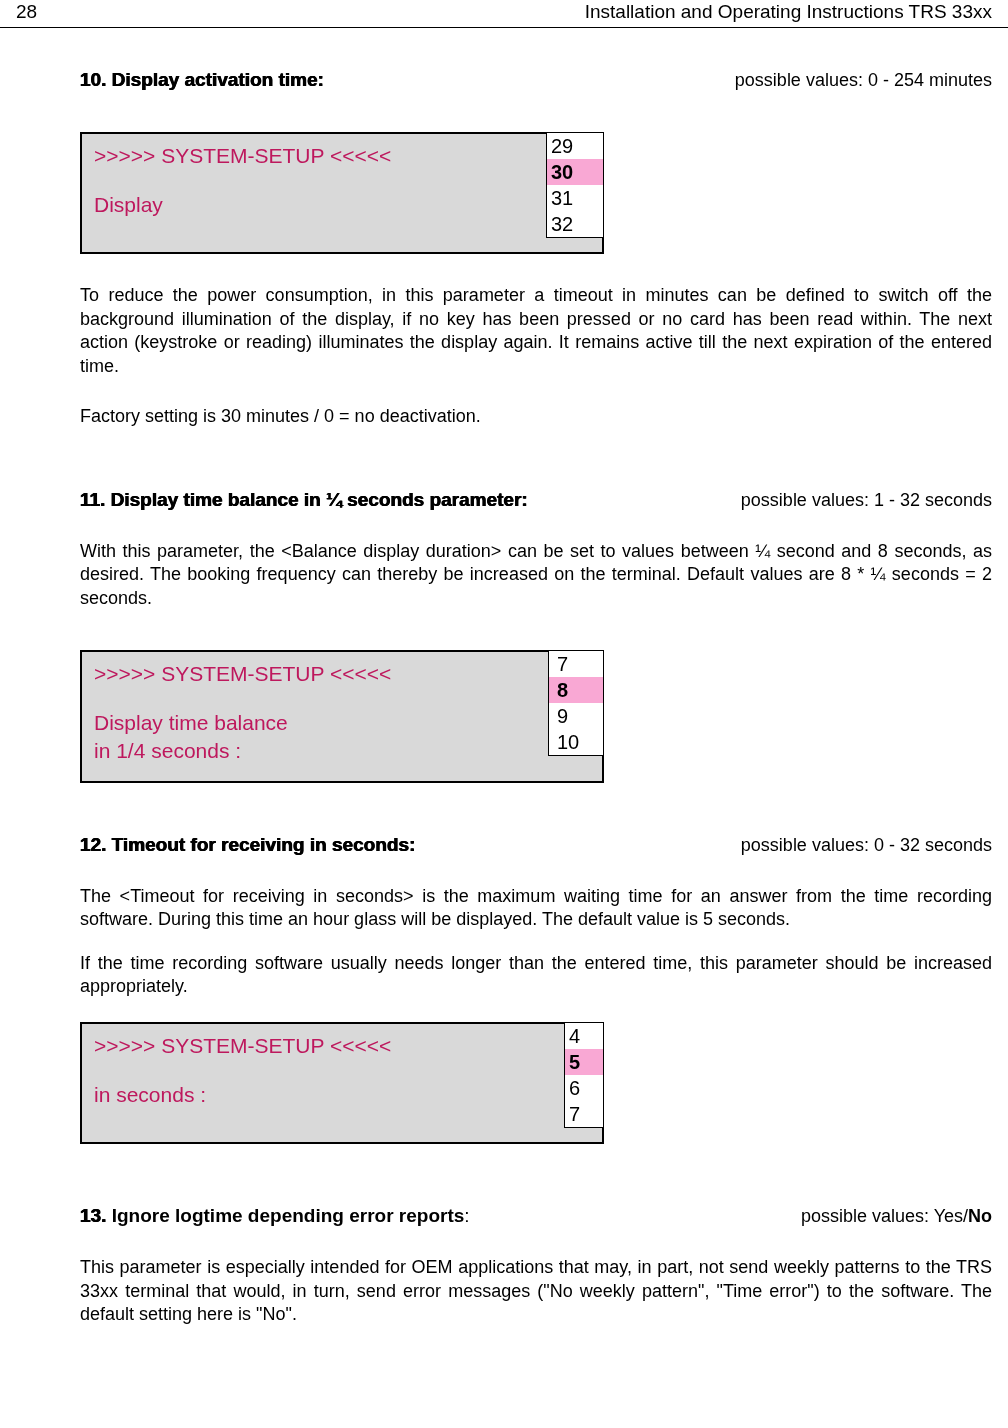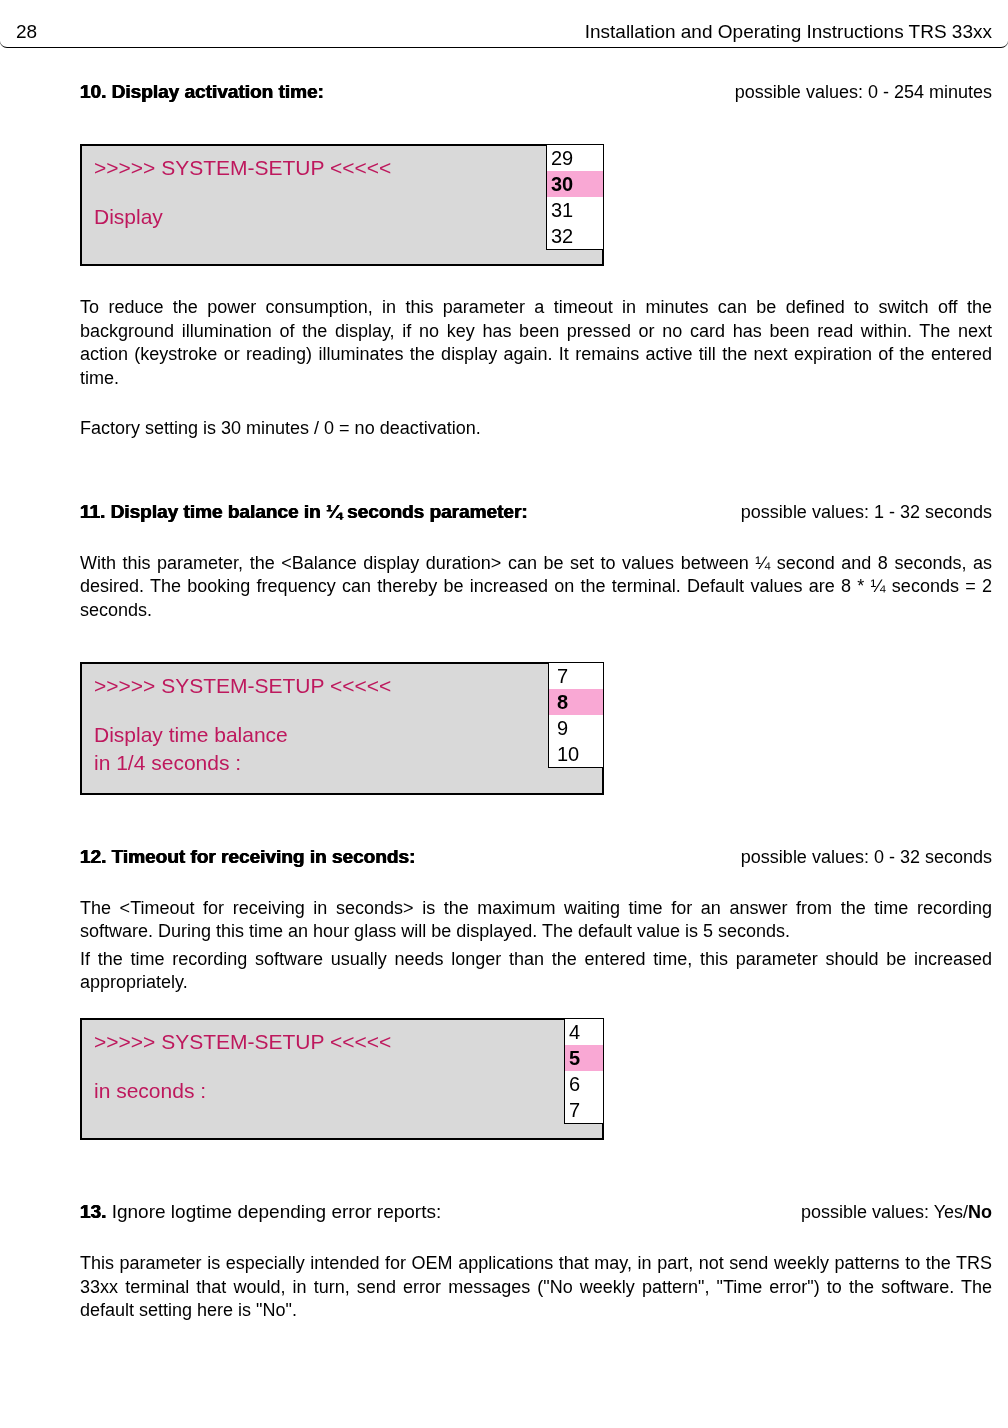--- a/index.html
+++ b/index.html
@@ -9,32 +9,31 @@
       margin: 0;
       padding: 0;
       width: 1008px;
       background: #fff;
       color: #000;
     }
     .header {
       display: flex;
       justify-content: space-between;
       border-bottom: 1.5px solid #000;
-      padding: 20px 16px 2px 16px;
+      padding: 0 16px 2px 16px;
       font-size: 19px;
-      border-radius: 7px;
     }
     .content {
       padding: 0 16px 0 80px;
     }
     .section-header {
       display: flex;
       justify-content: space-between;
       align-items: baseline;
-      margin-top: 32px;
+      margin-top: 40px;
       margin-bottom: 8px;
     }
     .section-title {
       font-weight: bold;
       font-size: 19px;
     }
     .section-title.heavy {
       text-shadow: 0.4px 0 0 currentColor, -0.4px 0 0 currentColor;
     }
     .possible-values {
@@ -42,21 +41,21 @@
       text-align: right;
     }
     .possible-values .bold {
       font-weight: bold;
     }
     .para {
       margin-top: 27px;
       text-align: justify;
     }
     .para-tight {
-      margin-top: 4px;
+      margin-top: 20px;
       text-align: justify;
     }
     .display-box {
       margin-top: 30px;
       margin-bottom: 30px;
       border: 2px solid #000;
       width: 520px;
       background: #d9d9d9;
       display: flex;
     }
@@ -167,21 +166,21 @@
         <div class="val-item selected">5</div>
         <div class="val-item">6</div>
         <div class="val-item">7</div>
       </div>
       <div class="spacer-strip"></div>
     </div>
   </div>
 
   <div class="section-header" style="margin-top:60px;">
     <span class="section-title">
-      <span style="text-shadow: 0.4px 0 0 currentColor, -0.4px 0 0 currentColor;">13.</span><span style="font-weight:normal;"> Ignore logtime depending error reports</span><span style="font-weight:normal;">:</span>
+      <span style="text-shadow: 0.4px 0 0 currentColor, -0.4px 0 0 currentColor;">13.</span><span style="font-weight:bold;"> Ignore logtime depending error reports</span><span style="font-weight:normal;">:</span>
     </span>
     <span class="possible-values">
       <span>possible values: Yes/</span><span class="bold">No</span>
     </span>
   </div>
 
   <div class="para">This parameter is especially intended for OEM applications that may, in part, not send weekly patterns to the TRS 33xx terminal that would, in turn, send error messages ("No weekly pattern", "Time error") to the software. The default setting here is "No".</div>
 
 </div>
 

